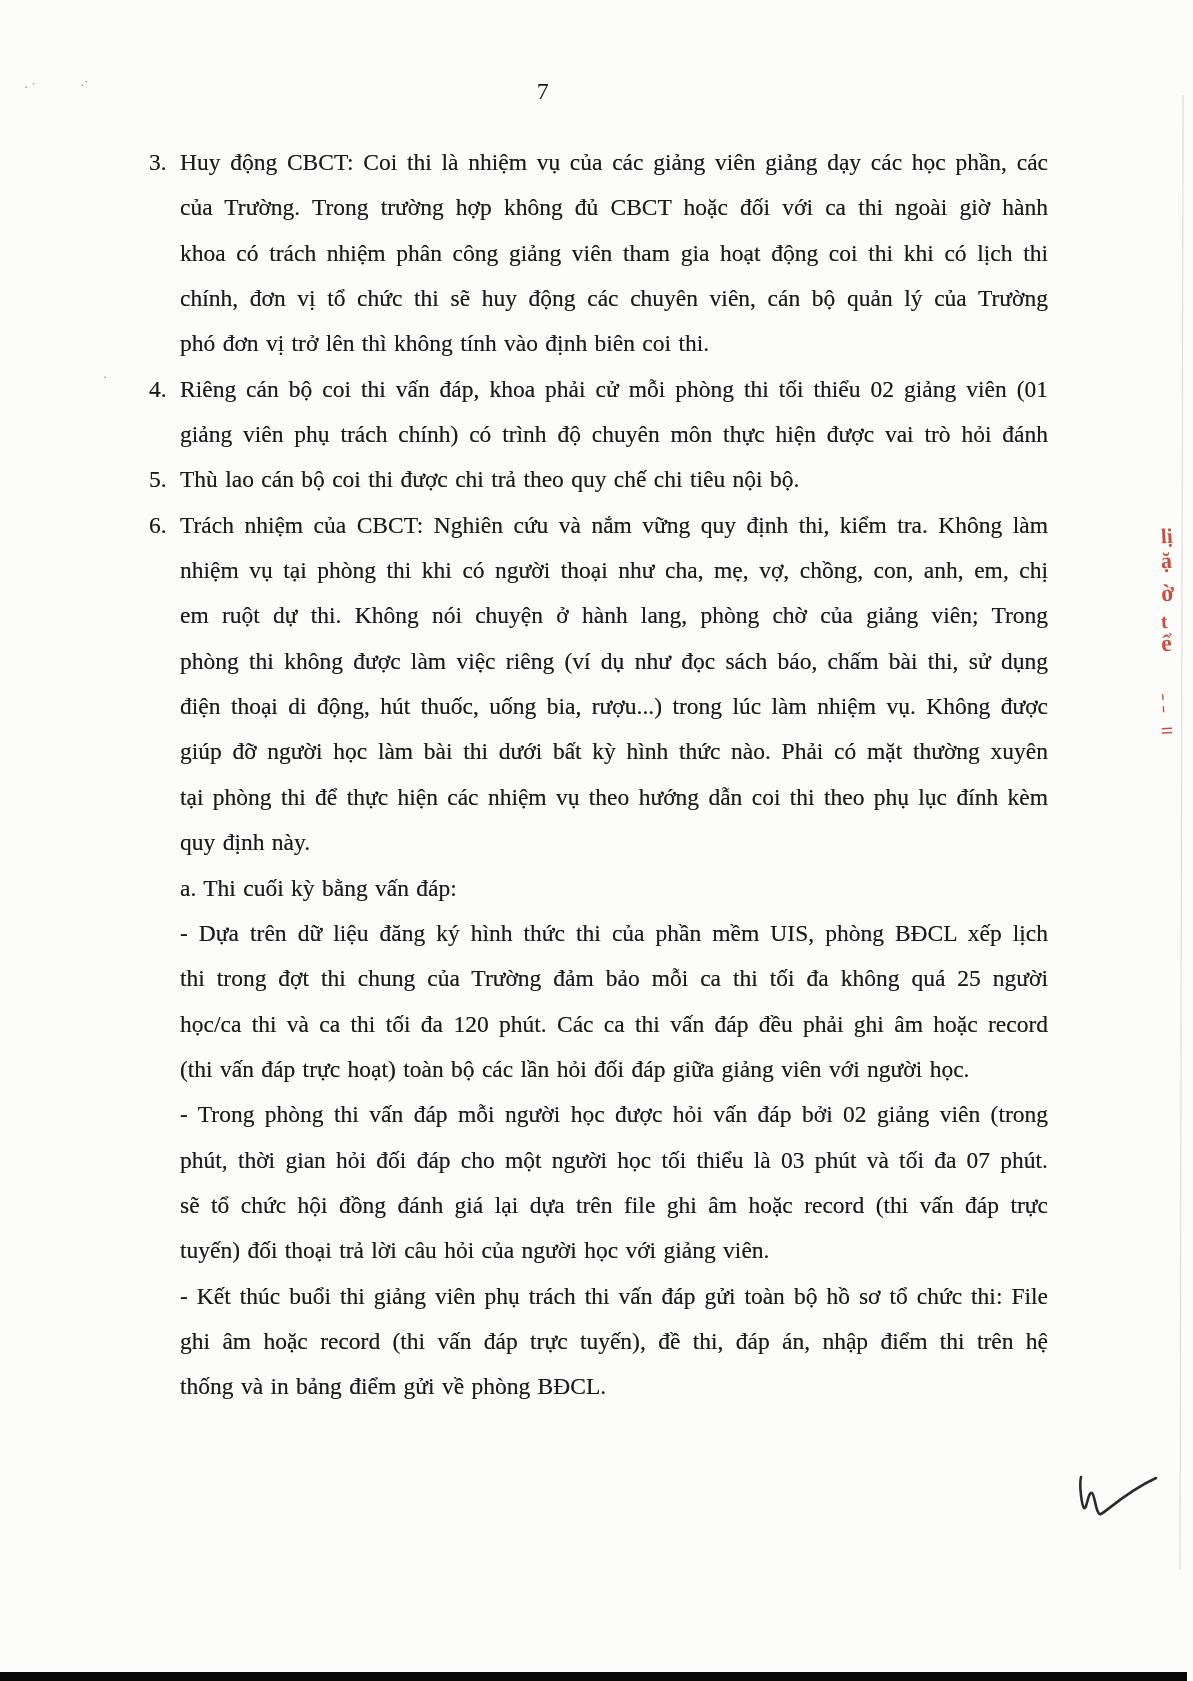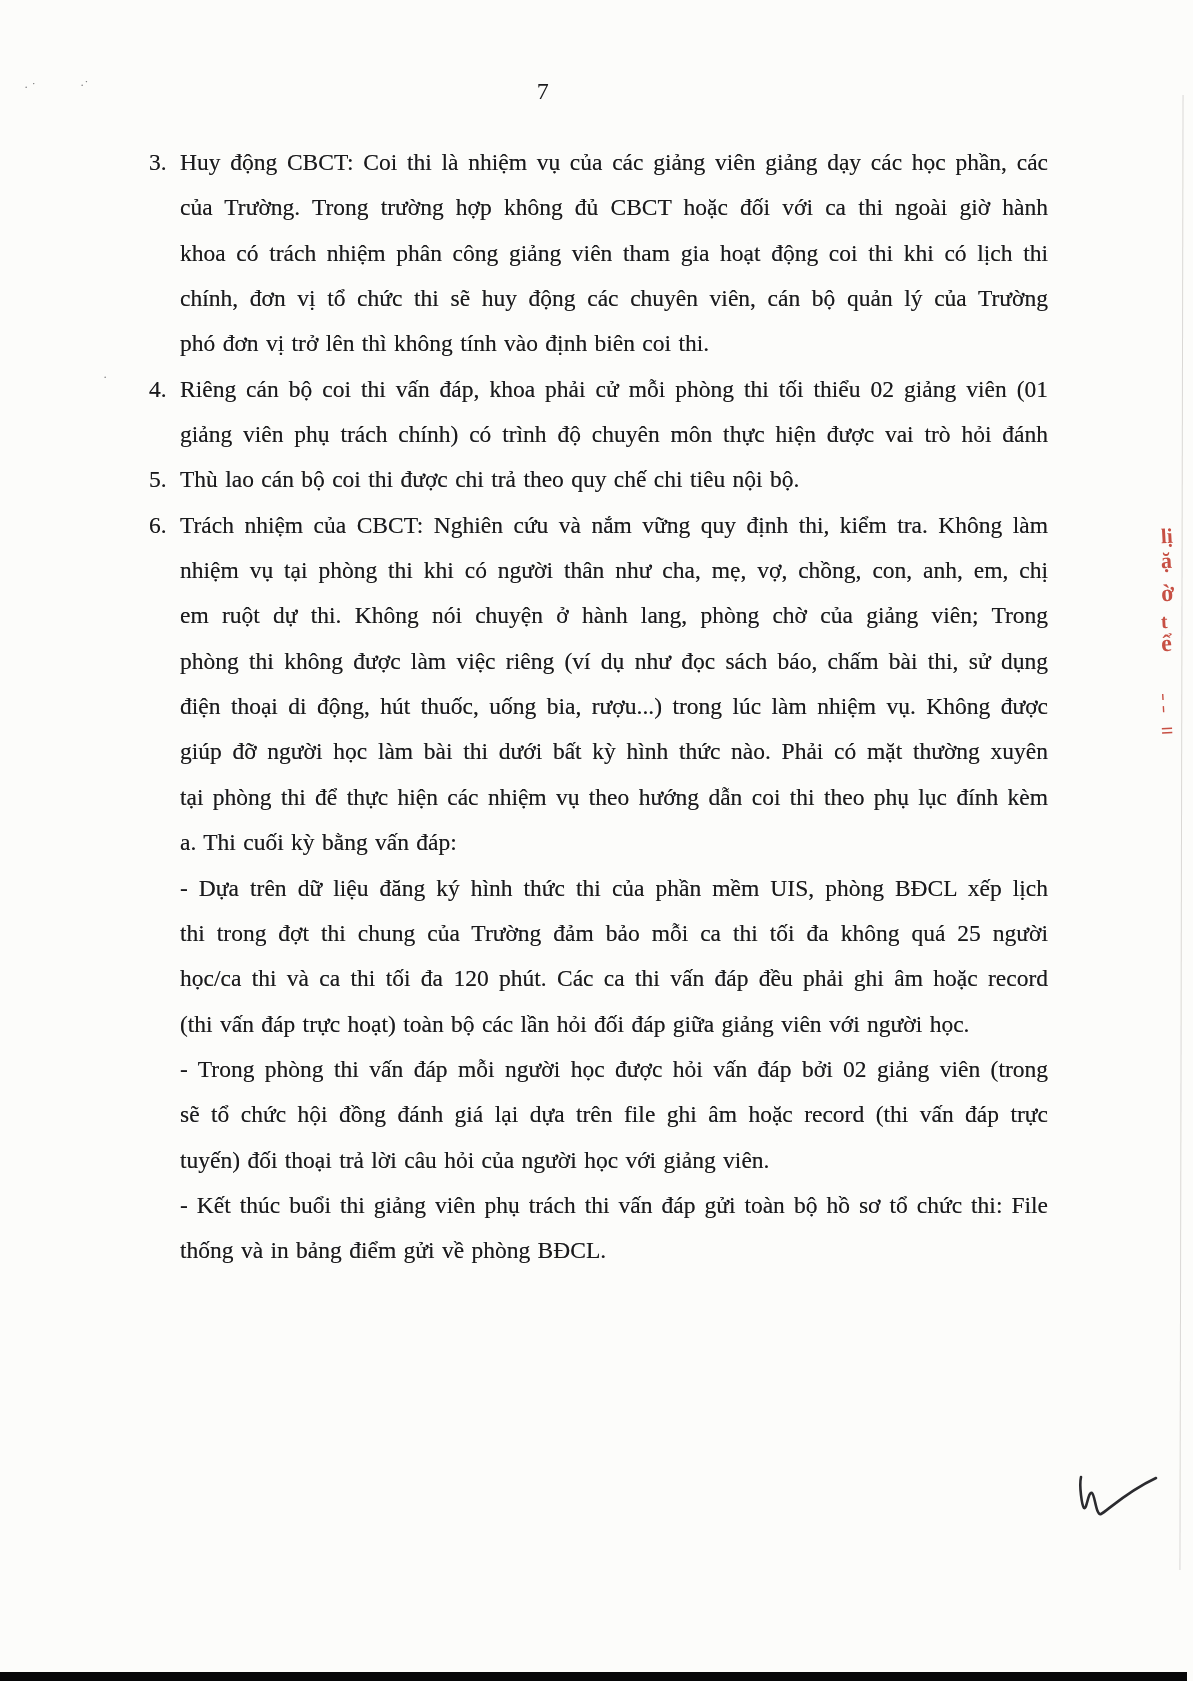--- a/index.html
+++ b/index.html
@@ -94,35 +94,38 @@
   <div class="text-block" id="lines">
       <div class="line jf"><span class="num">3.</span>Huy động CBCT: Coi thi là nhiệm vụ của các giảng viên giảng dạy các học phần, các</div>
       <div class="line jf">của Trường. Trong trường hợp không đủ CBCT hoặc đối với ca thi ngoài giờ hành</div>
       <div class="line jf">khoa có trách nhiệm phân công giảng viên tham gia hoạt động coi thi khi có lịch thi</div>
       <div class="line jf">chính, đơn vị tổ chức thi sẽ huy động các chuyên viên, cán bộ quản lý của Trường</div>
       <div class="line lt">phó đơn vị trở lên thì không tính vào định biên coi thi.</div>
       <div class="line jf"><span class="num">4.</span>Riêng cán bộ coi thi vấn đáp, khoa phải cử mỗi phòng thi tối thiểu 02 giảng viên (01</div>
       <div class="line jf">giảng viên phụ trách chính) có trình độ chuyên môn thực hiện được vai trò hỏi đánh</div>
       <div class="line lt"><span class="num">5.</span>Thù lao cán bộ coi thi được chi trả theo quy chế chi tiêu nội bộ.</div>
       <div class="line jf"><span class="num">6.</span>Trách nhiệm của CBCT: Nghiên cứu và nắm vững quy định thi, kiểm tra. Không làm</div>
-      <div class="line jf">nhiệm vụ tại phòng thi khi có người thân như cha, mẹ, vợ, chồng, con, anh, em, chị</div>
+      <div class="line jf">nhiệm vụ tại phòng thi khi có người thoại như cha, mẹ, vợ, chồng, con, anh, em, chị</div>
       <div class="line jf">em ruột dự thi. Không nói chuyện ở hành lang, phòng chờ của giảng viên; Trong</div>
       <div class="line jf">phòng thi không được làm việc riêng (ví dụ như đọc sách báo, chấm bài thi, sử dụng</div>
       <div class="line jf">điện thoại di động, hút thuốc, uống bia, rượu...) trong lúc làm nhiệm vụ. Không được</div>
       <div class="line jf">giúp đỡ người học làm bài thi dưới bất kỳ hình thức nào. Phải có mặt thường xuyên</div>
       <div class="line jf">tại phòng thi để thực hiện các nhiệm vụ theo hướng dẫn coi thi theo phụ lục đính kèm</div>
+      <div class="line lt">quy định này.</div>
       <div class="line lt">a. Thi cuối kỳ bằng vấn đáp:</div>
       <div class="line jf">- Dựa trên dữ liệu đăng ký hình thức thi của phần mềm UIS, phòng BĐCL xếp lịch</div>
       <div class="line jf">thi trong đợt thi chung của Trường đảm bảo mỗi ca thi tối đa không quá 25 người</div>
       <div class="line jf">học/ca thi và ca thi tối đa 120 phút. Các ca thi vấn đáp đều phải ghi âm hoặc record</div>
       <div class="line lt">(thi vấn đáp trực hoạt) toàn bộ các lần hỏi đối đáp giữa giảng viên với người học.</div>
       <div class="line jf">- Trong phòng thi vấn đáp mỗi người học được hỏi vấn đáp bởi 02 giảng viên (trong</div>
+      <div class="line jf">phút, thời gian hỏi đối đáp cho một người học tối thiểu là 03 phút và tối đa 07 phút.</div>
       <div class="line jf">sẽ tổ chức hội đồng đánh giá lại dựa trên file ghi âm hoặc record (thi vấn đáp trực</div>
       <div class="line lt">tuyến) đối thoại trả lời câu hỏi của người học với giảng viên.</div>
       <div class="line jf">- Kết thúc buổi thi giảng viên phụ trách thi vấn đáp gửi toàn bộ hồ sơ tổ chức thi: File</div>
+      <div class="line jf">ghi âm hoặc record (thi vấn đáp trực tuyến), đề thi, đáp án, nhập điểm thi trên hệ</div>
       <div class="line lt">thống và in bảng điểm gửi về phòng BĐCL.</div>
     </div>
 
   <div class="fold-line"></div>
 
   <div class="red-strip" id="red-strip">
       <span style="top: 6px; font-size: 21px;">lị</span>
       <span style="top: 30px; font-size: 22px;">ặ</span>
       <span style="top: 62px; font-size: 24px;">ờ</span>
       <span style="top: 92px; font-size: 20px;">t</span>

